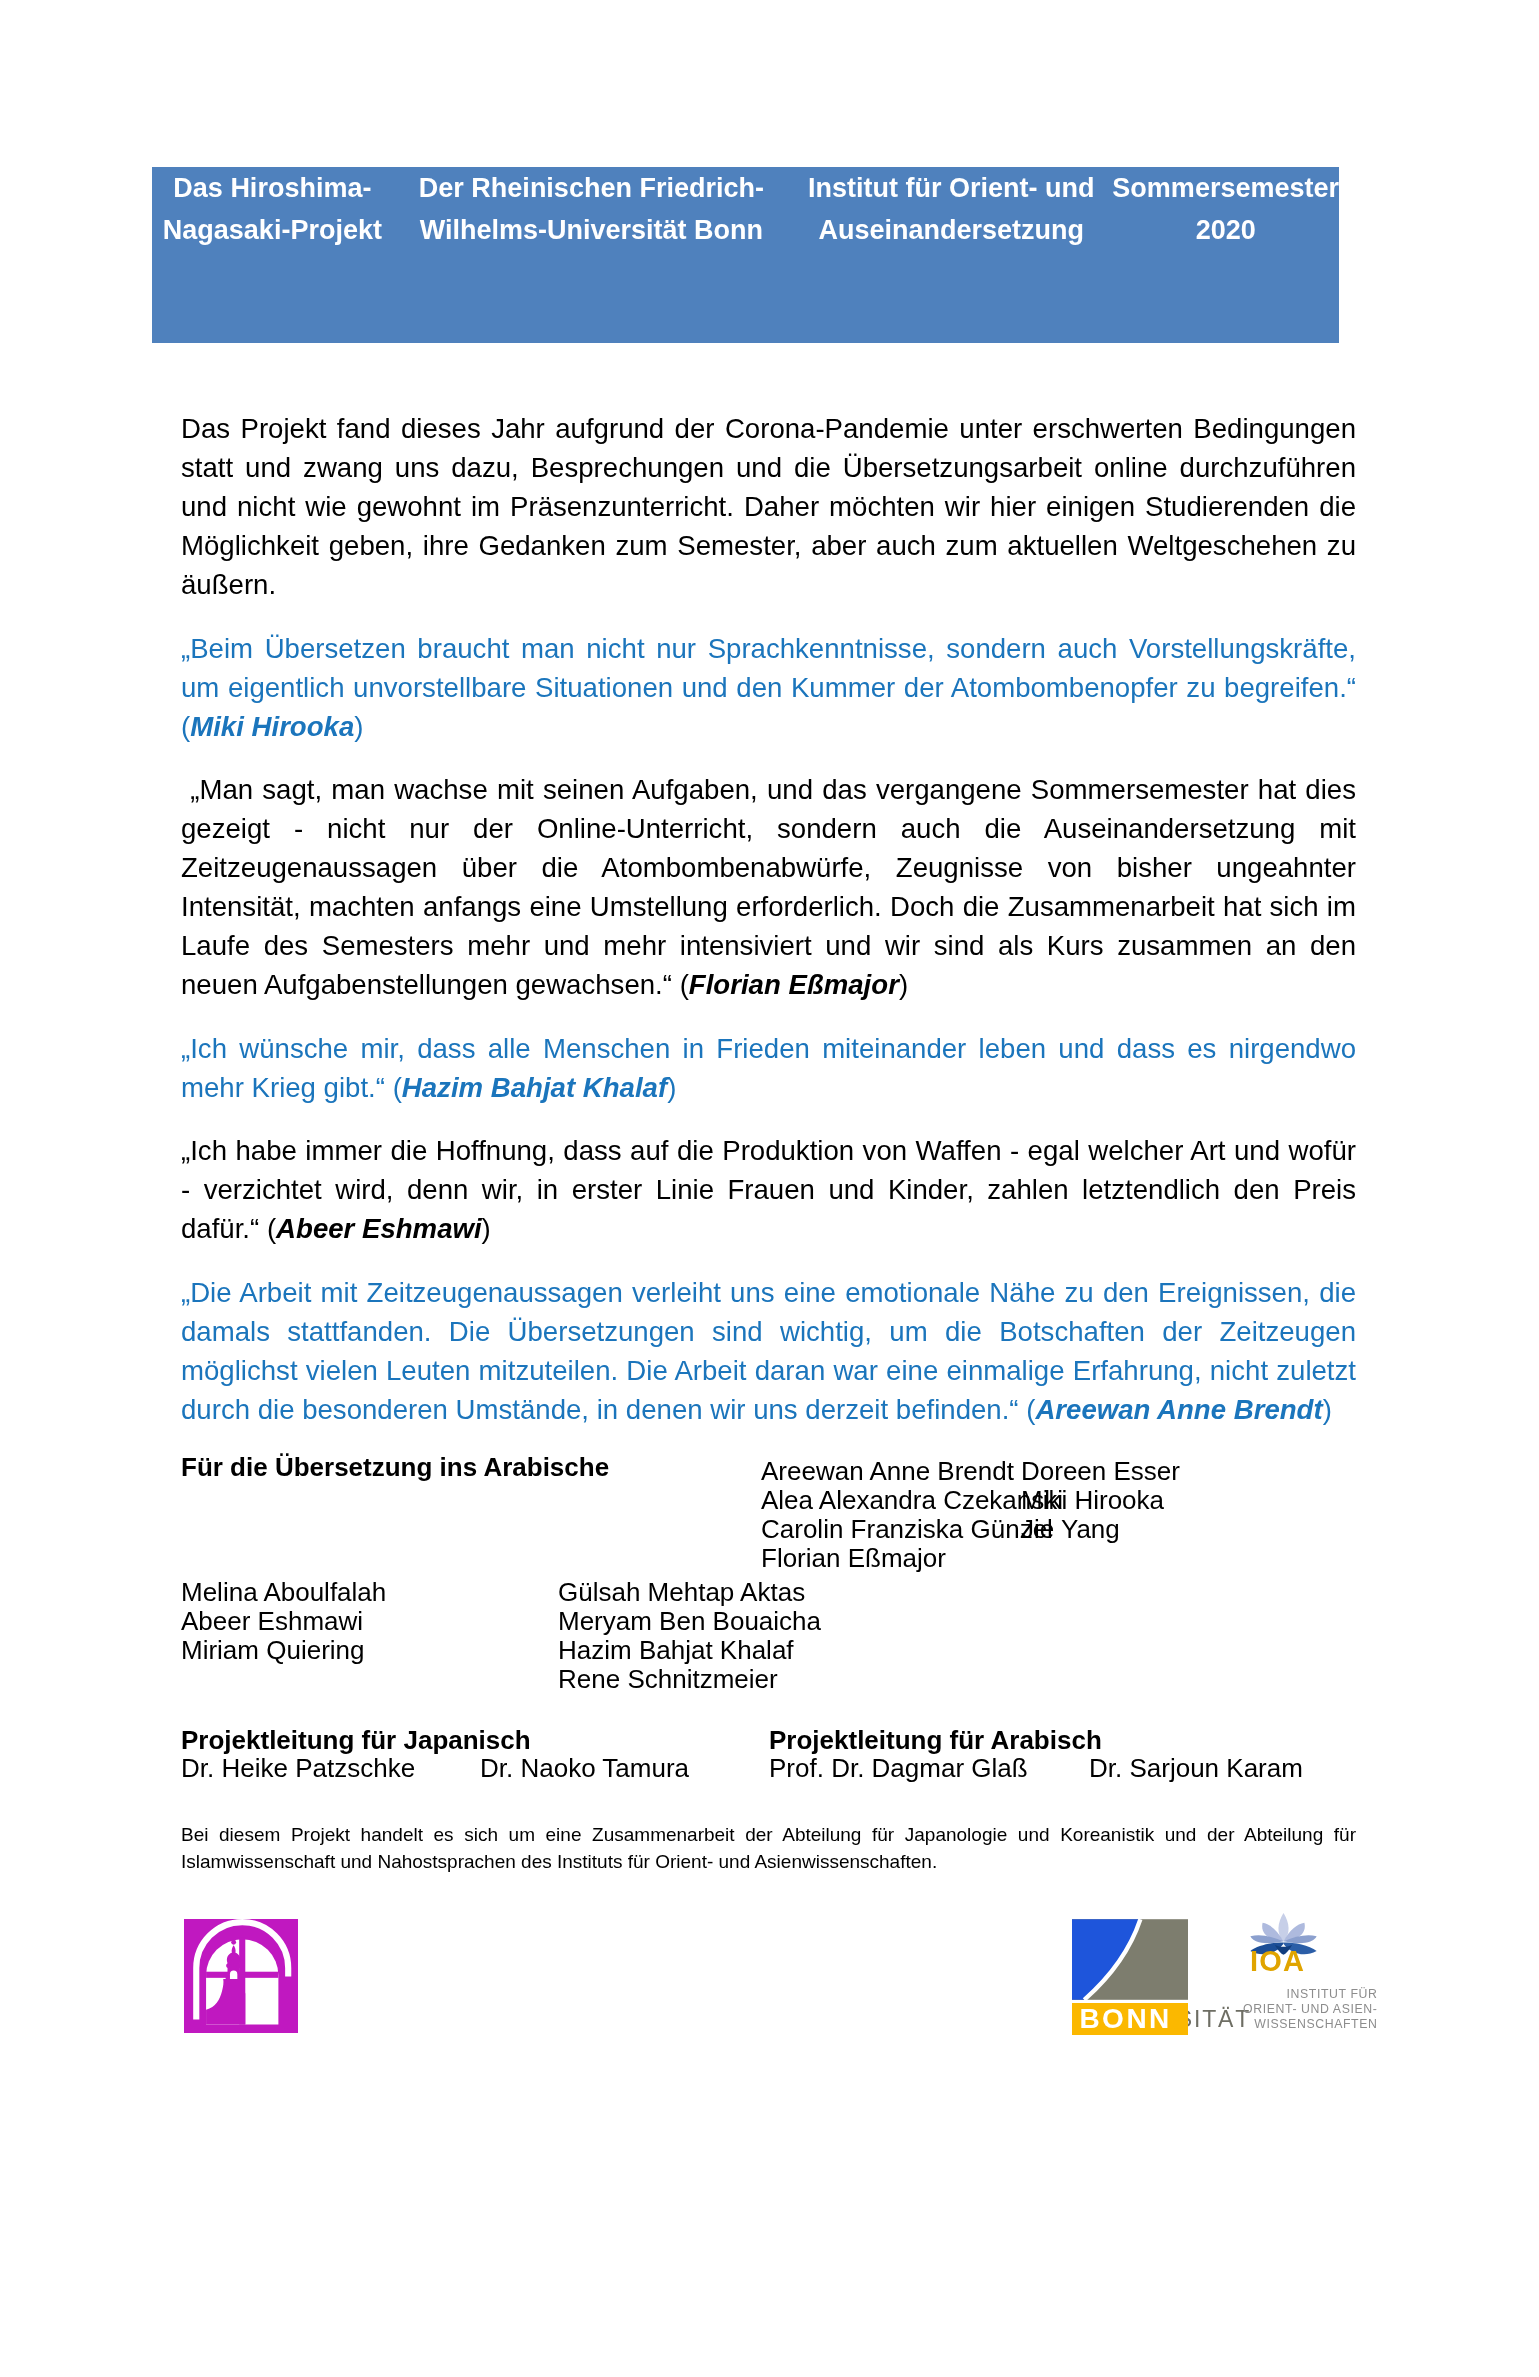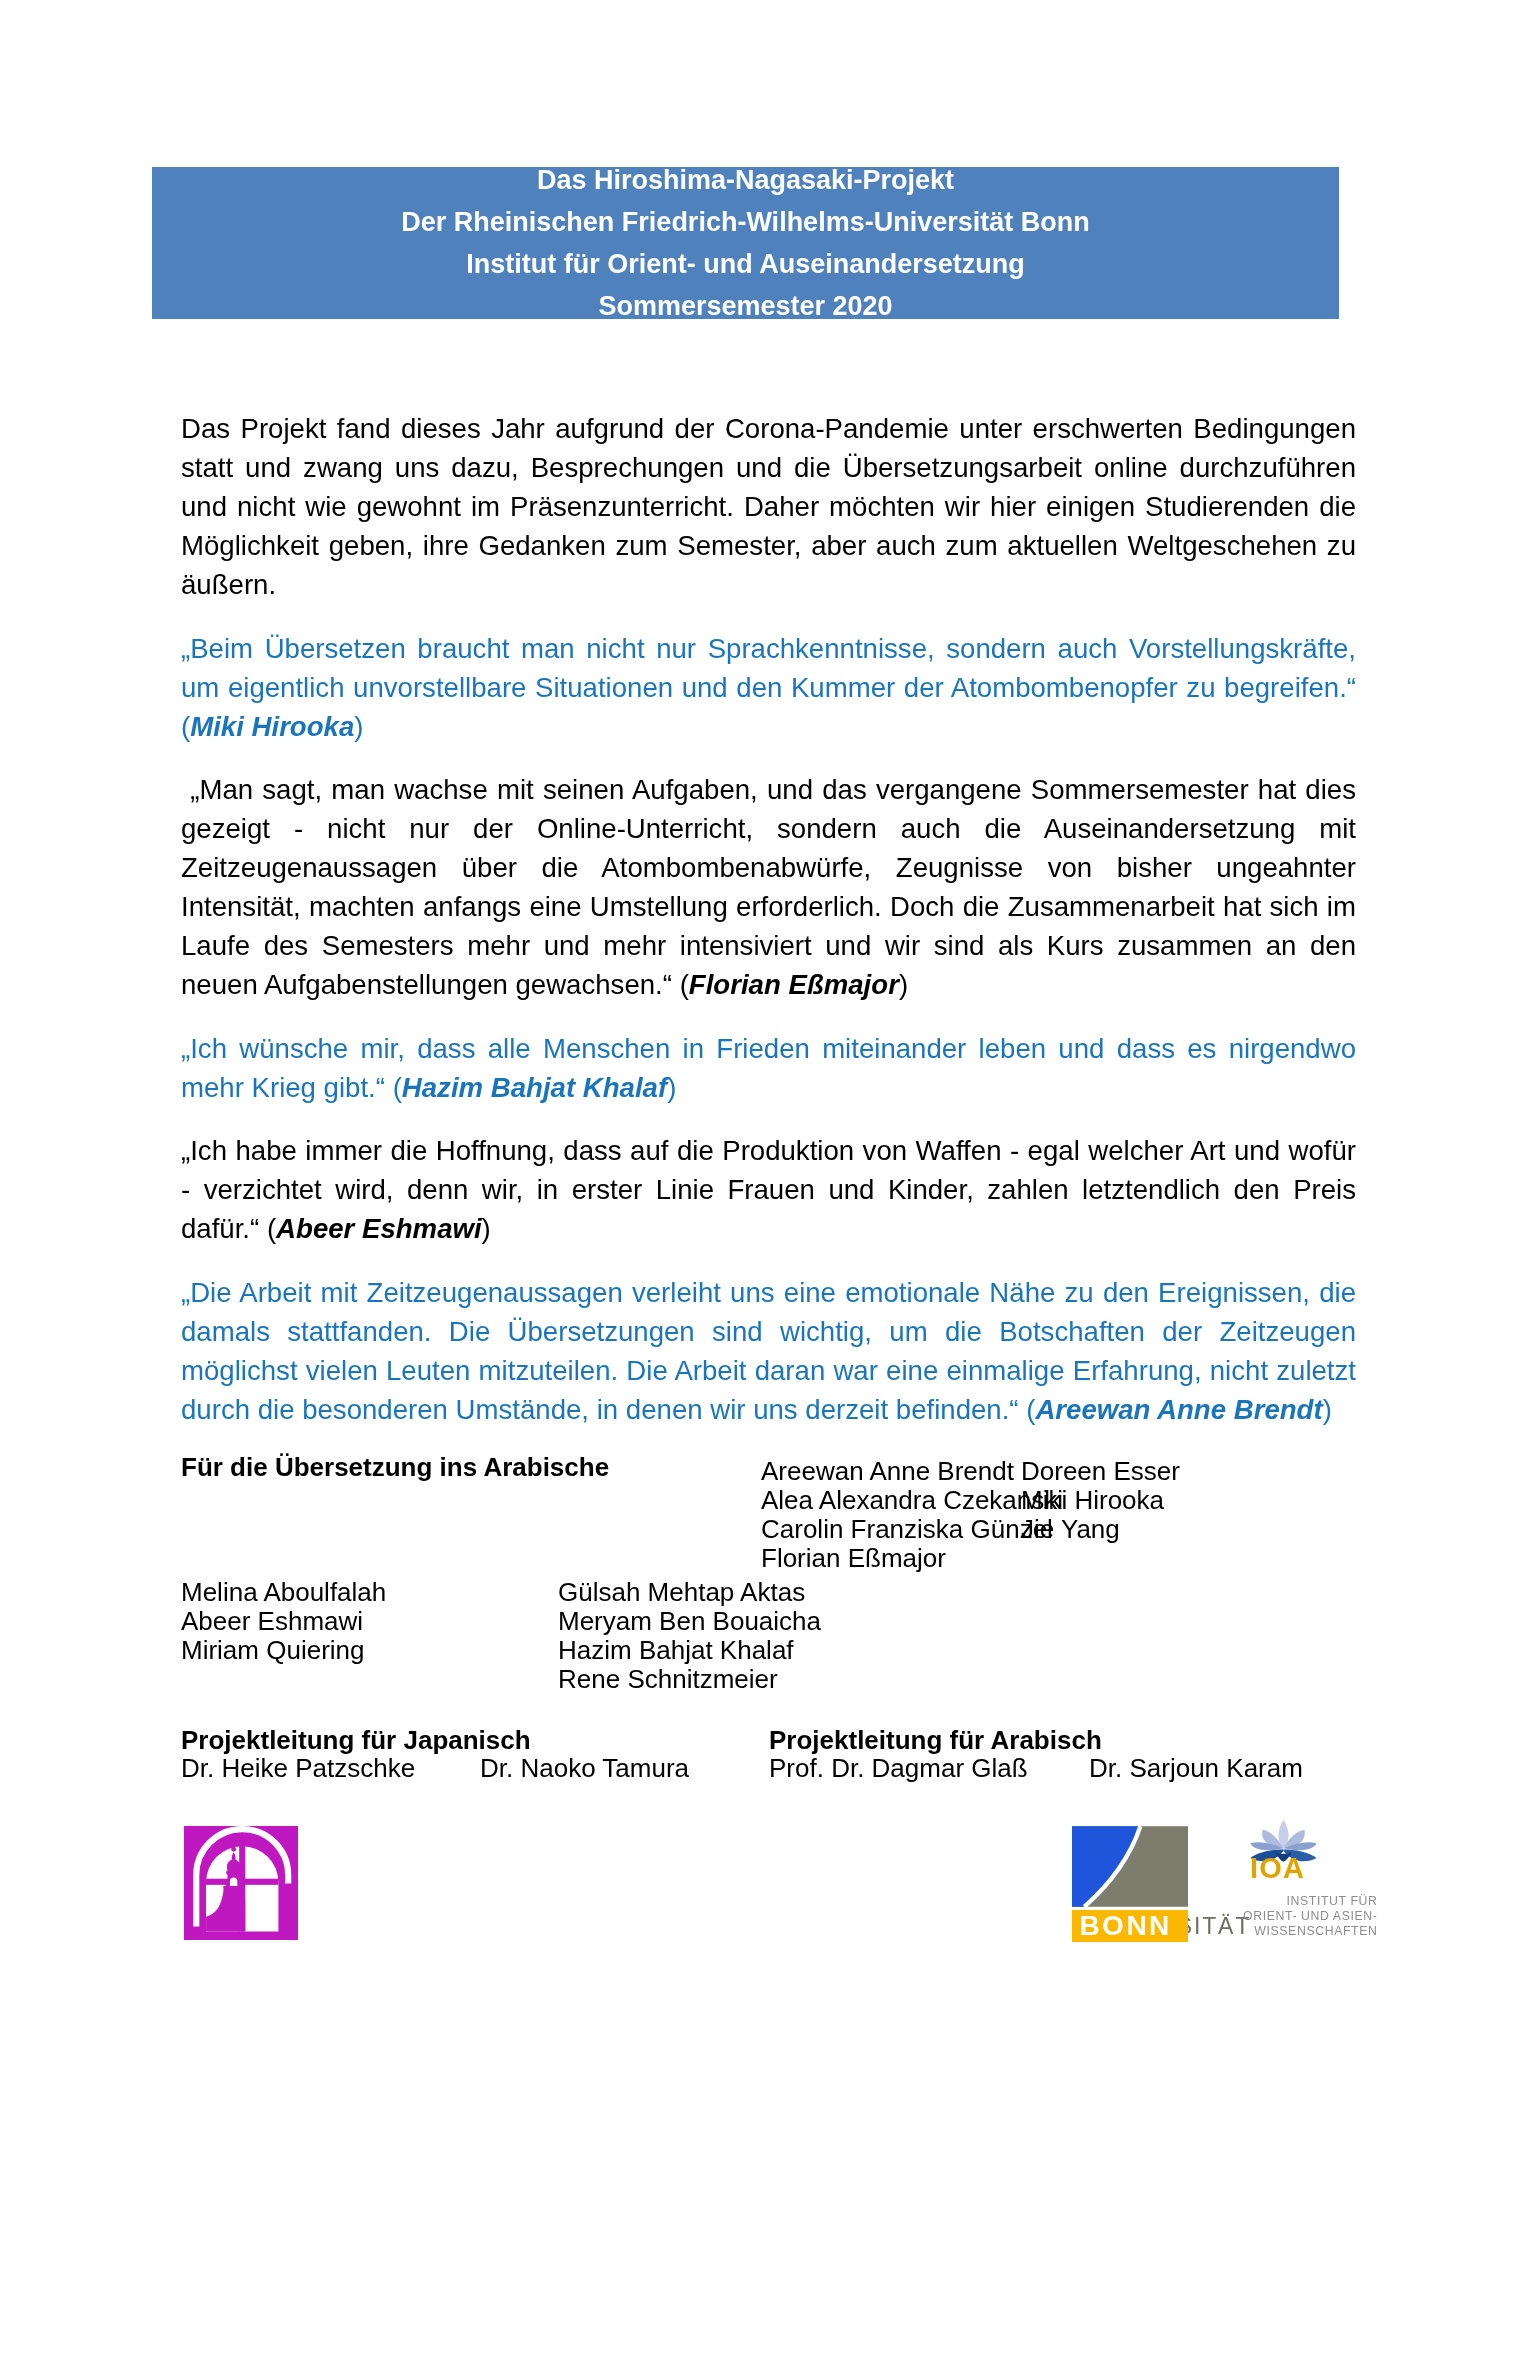--- a/index.html
+++ b/index.html
@@ -6,23 +6,23 @@
   #page{
     position:relative;
     width:1539px;height:2377px;
     background:#ffffff;
     font-family:"Liberation Sans", sans-serif;
     color:#000;
     overflow:hidden;
   }
   
   .banner{
-    position:absolute;left:152px;top:167px;width:1187px;height:152px;
+    position:absolute;left:152px;top:167px;width:1187px;height:176px;
     background:#4F81BD;
-    display:flex;flex-direction:column;justify-content:center;
+    display:flex;flex-direction:row;justify-content:center;
     text-align:center;
   }
   .banner div{
     color:#ffffff;font-weight:bold;font-size:27px;line-height:42px;
   }
   
   .col{position:absolute;left:181px;top:409px;width:1175px;}
   p.body{
     font-size:27.6px;line-height:39px;margin:0 0 24.5px 0;
     text-align:justify;color:#000;
@@ -140,20 +140,21 @@
     <div class="lead-grid">
       <div class="lead-title span2">Projektleitung für Japanisch</div>
       <div class="lead-title span2">Projektleitung für Arabisch</div>
 
       <div class="lead-name">Dr. Heike Patzschke</div>
       <div class="lead-name">Dr. Naoko Tamura</div>
       <div class="lead-name">Prof. Dr. Dagmar Glaß</div>
       <div class="lead-name">Dr. Sarjoun Karam</div>
     </div>
 
+    <p class="footnote">Bei diesem Projekt handelt es sich um eine Zusammenarbeit der Abteilung für Japanologie und Koreanistik und der Abteilung für Islamwissenschaft und Nahostsprachen des Instituts für Orient- und Asienwissenschaften.</p>
 
     <div class="logos">
 
       <svg class="logo-jp" viewBox="0 0 186 186" xmlns="http://www.w3.org/2000/svg">
         <rect x="0" y="0" width="186" height="186" fill="#C018C0"></rect>
         <path d="M36,172 L36,92 A59,59 0 0 1 154,92 L154,172 Z" fill="#ffffff"></path>
         <path d="M20,164 L20,80 A75,75 0 0 1 170,80 L170,94" fill="none" stroke="#ffffff" stroke-width="10"></path>
         <rect x="90" y="30" width="10" height="142" fill="#C018C0"></rect>
         <rect x="36" y="86" width="118" height="10" fill="#C018C0"></rect>
         <path d="M36,172 L36,148 C52,144 58,132 62,118 C64,110 65,104 64,98 L68,98 C67,92 68,88 71,86 L71,80 C68,78 68,74 71,72 C68,64 72,57 78,55 C77,50 79,46 81,43 C83,46 85,50 84,55 C90,57 94,64 91,72 C94,74 94,78 91,80 L91,86 C94,88 95,92 94,98 L98,98 C97,106 98,114 100,122 L100,172 Z" fill="#C018C0"></path>

